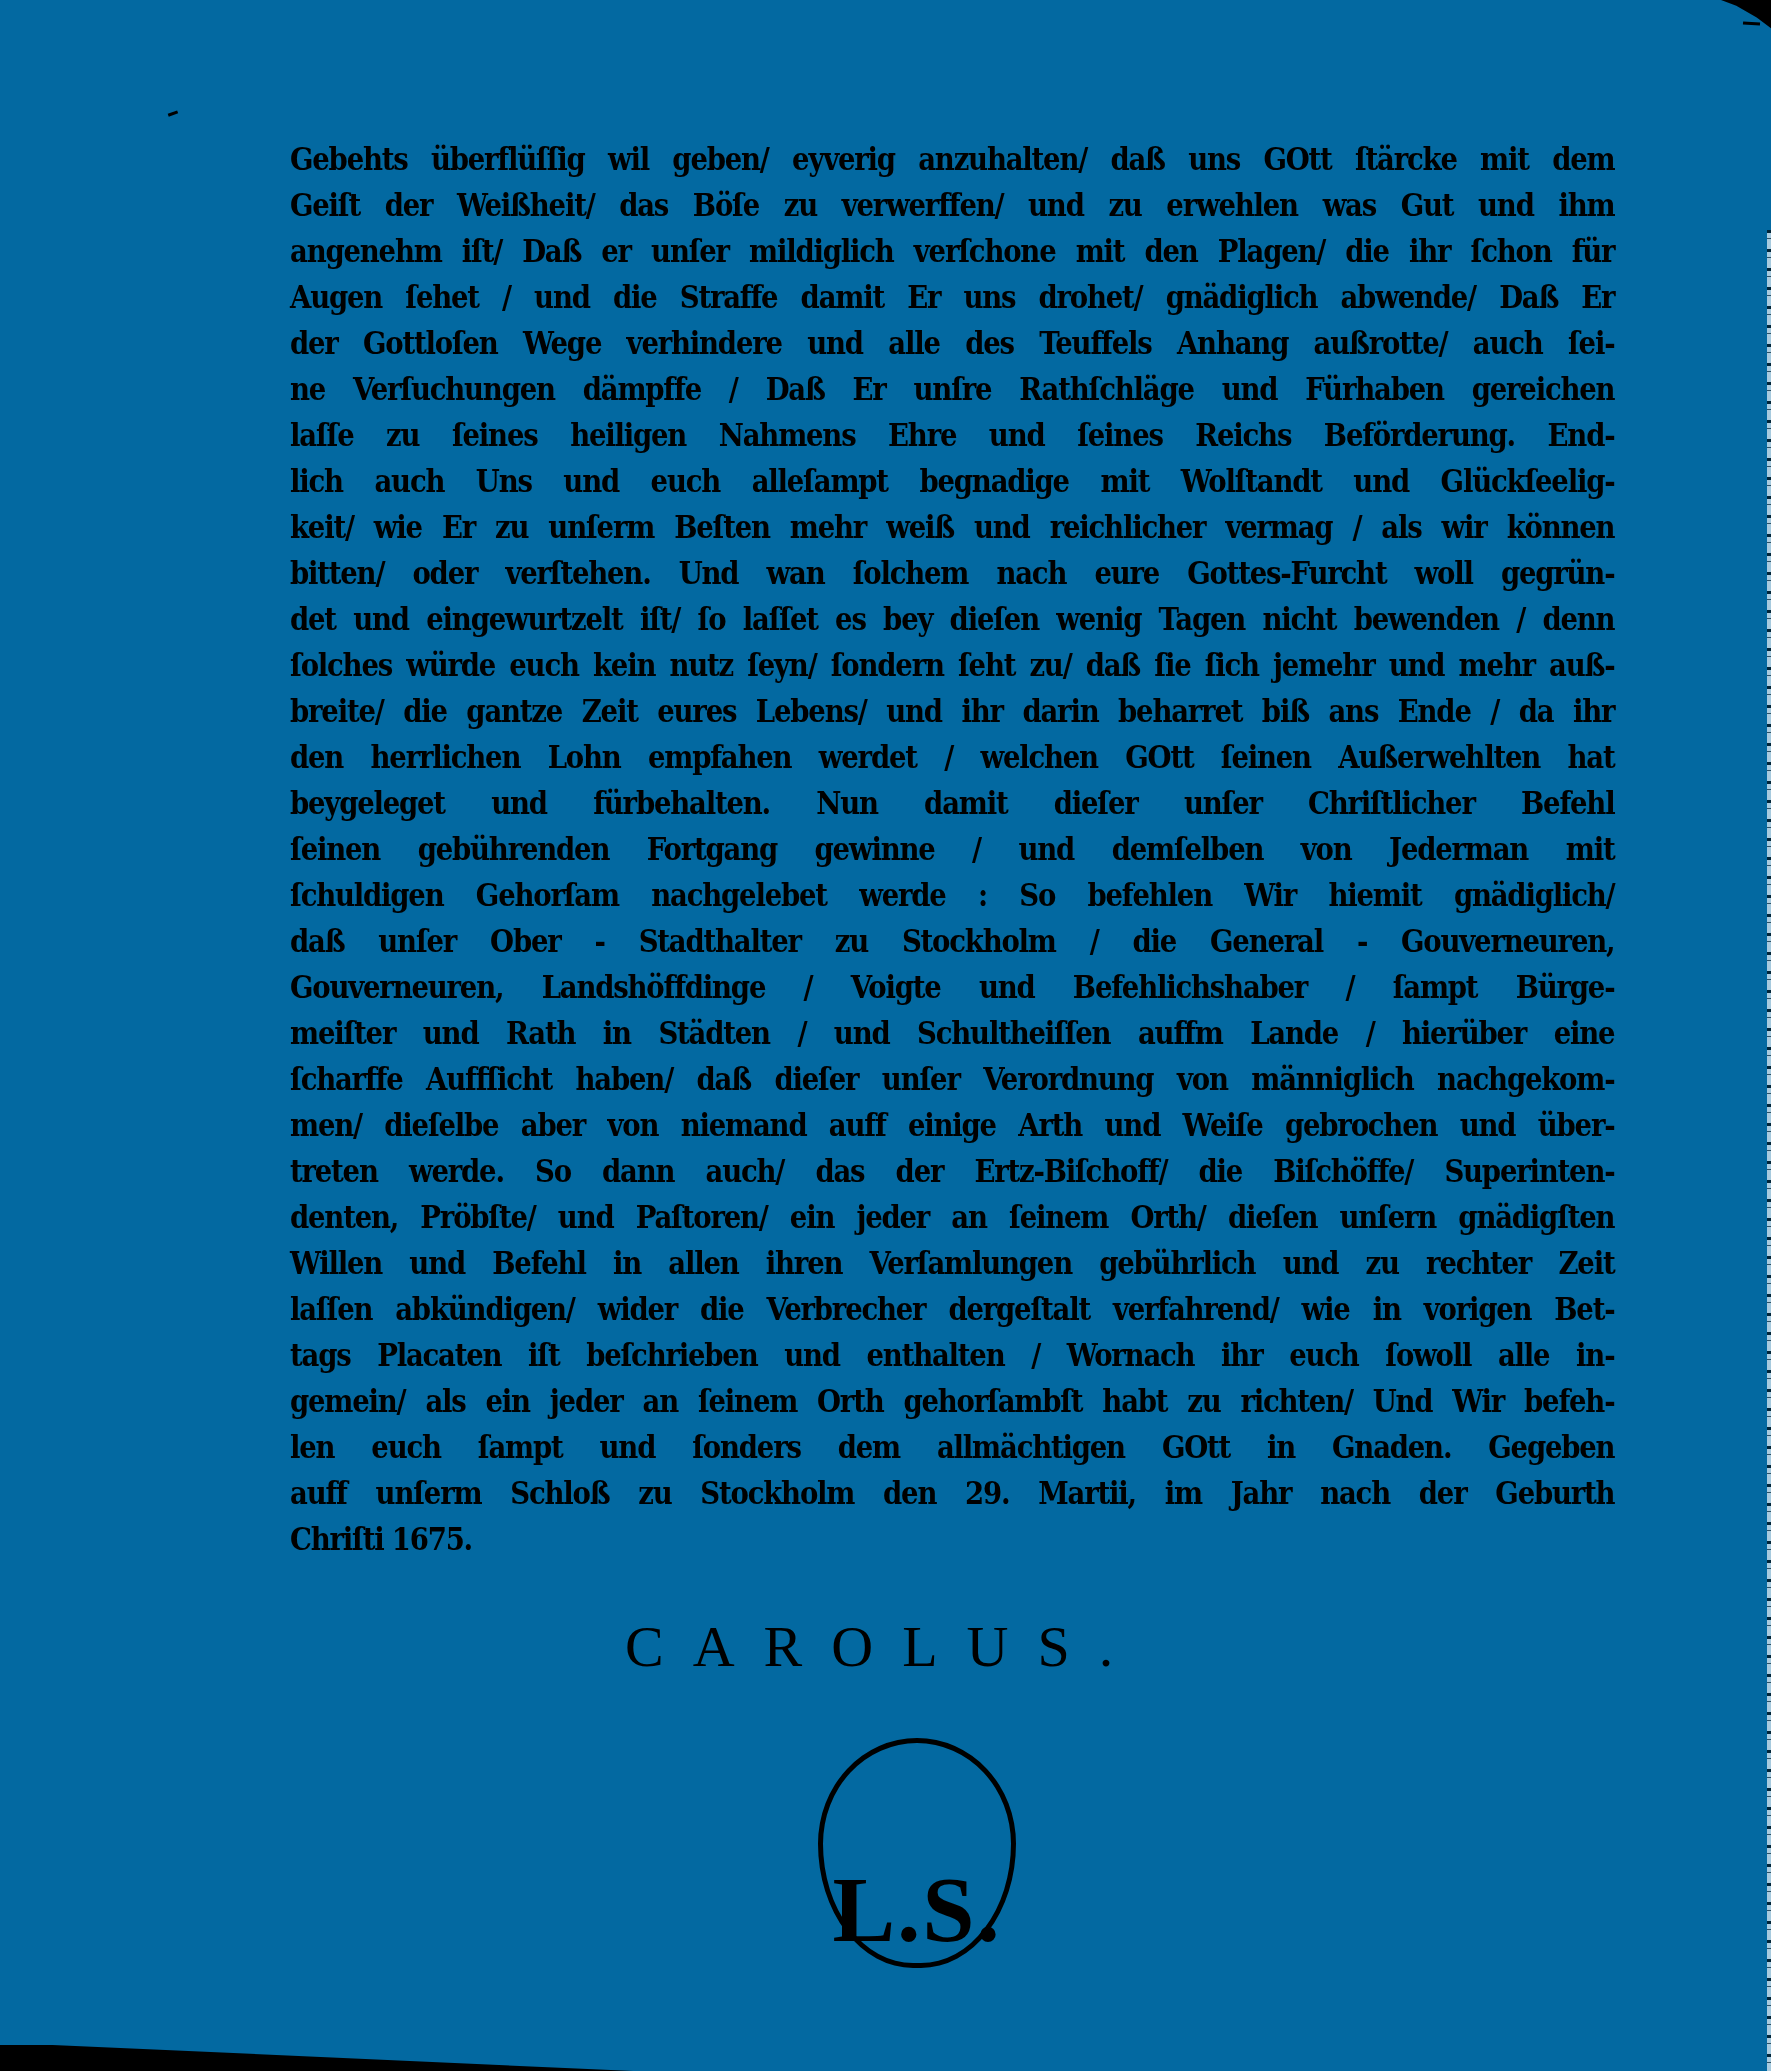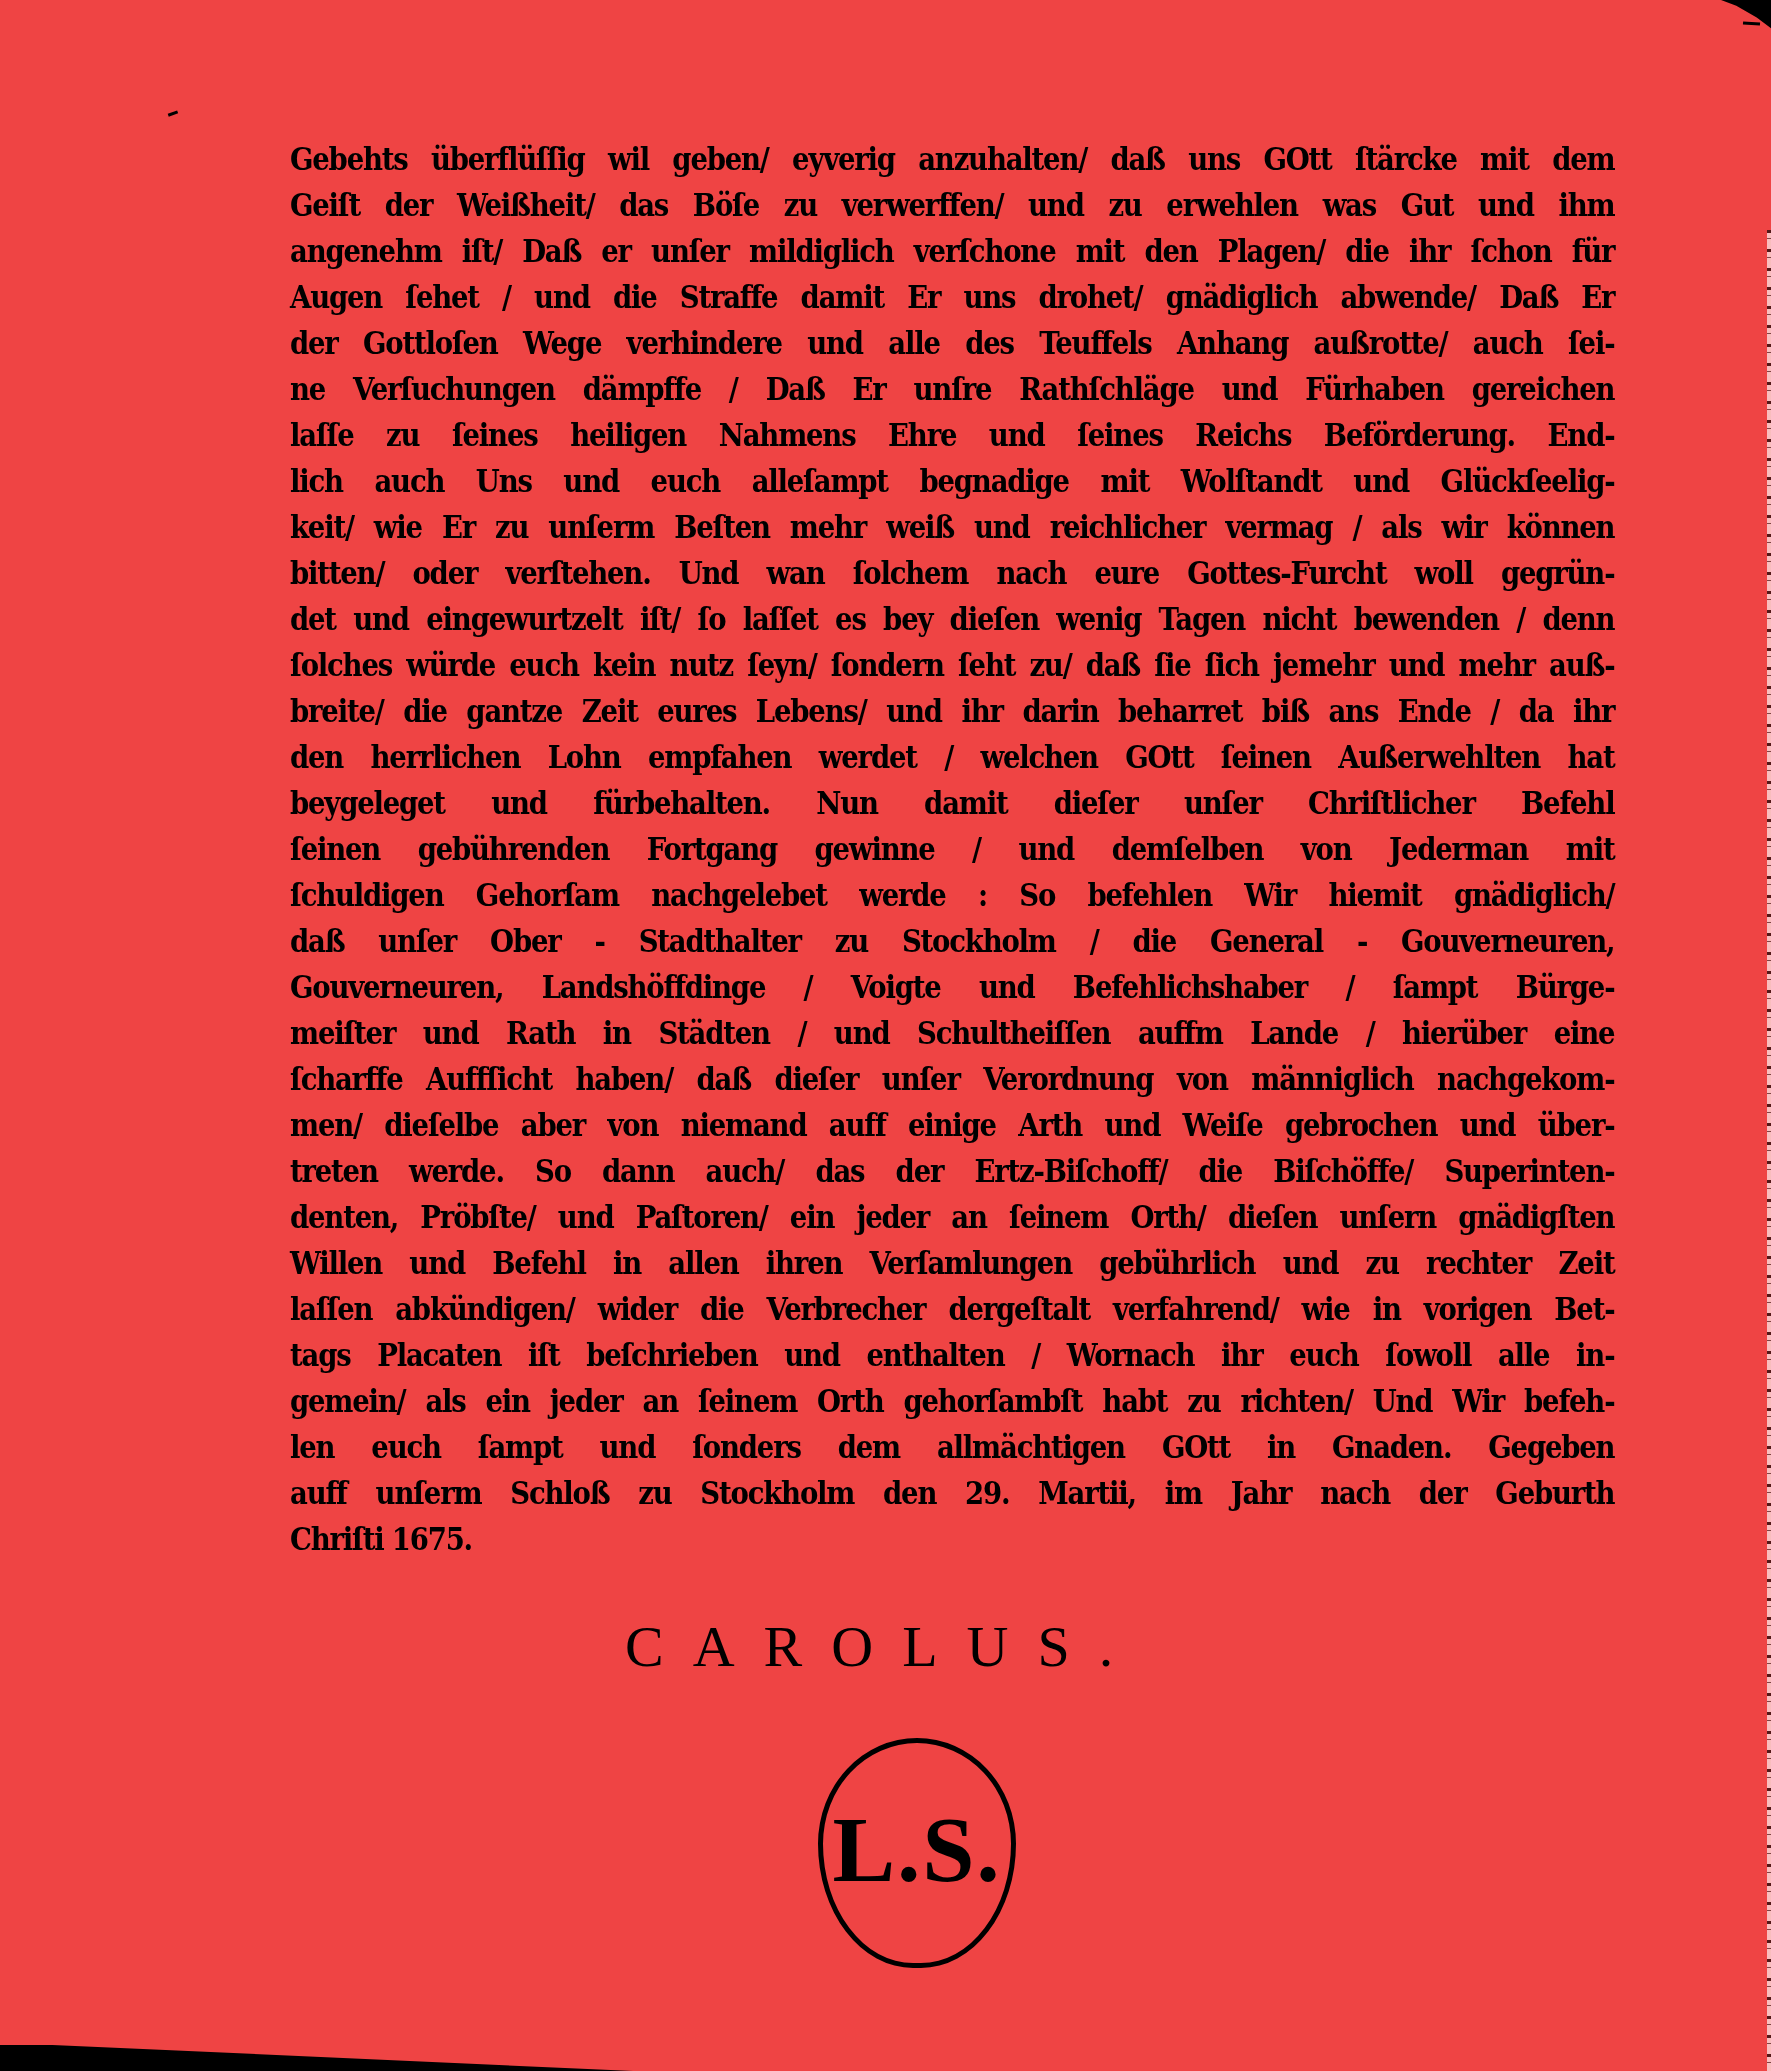--- a/index.html
+++ b/index.html
@@ -12,21 +12,21 @@
       height: 2072px;
       position: relative;
       overflow: hidden;
       font-family: "DejaVu Serif", "Liberation Serif", serif;
       color: #000000;
     }
     .page {
       position: absolute;
       left: 0; top: 0;
       width: 1772px; height: 2072px;
-      background: #ef4444;
+      background: #0369a1;
     }
     
     .corner-top-right {
       position: absolute;
       right: 0; top: 0;
       width: 51px; height: 29px;
       background: #000;
       clip-path: polygon(0 0, 100% 0, 100% 100%, 70% 60%, 30% 20%);
     }
     .corner-mark {
@@ -99,21 +99,21 @@
     .seal {
       position: absolute;
       left: 818px;
       top: 1738px;
       width: 198px;
       height: 230px;
       border: 5.1px solid #000;
       border-radius: 50% 50% 48% 48% / 46% 46% 54% 54%;
       box-sizing: border-box;
       display: flex;
-      align-items: center;
+      align-items: flex-end;
       justify-content: center;
     }
     .seal-text {
       font-family: "Liberation Serif", serif;
       font-weight: bold;
       font-size: 94px;
       letter-spacing: 1.7px;
       margin-top: -8.5px;
     }
   </style>

